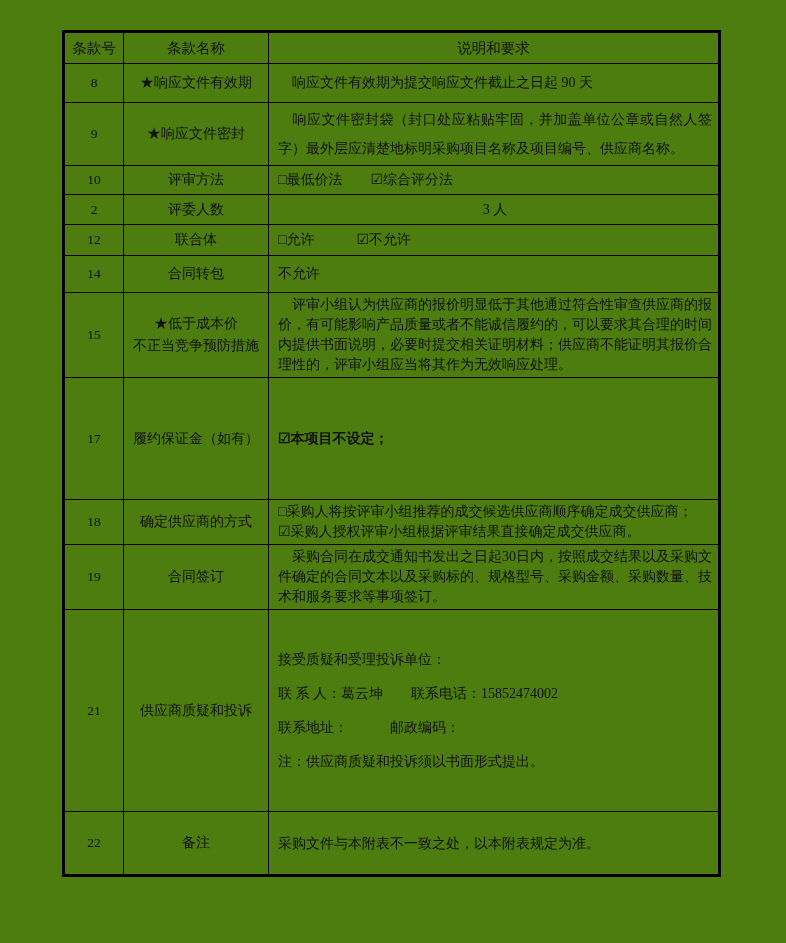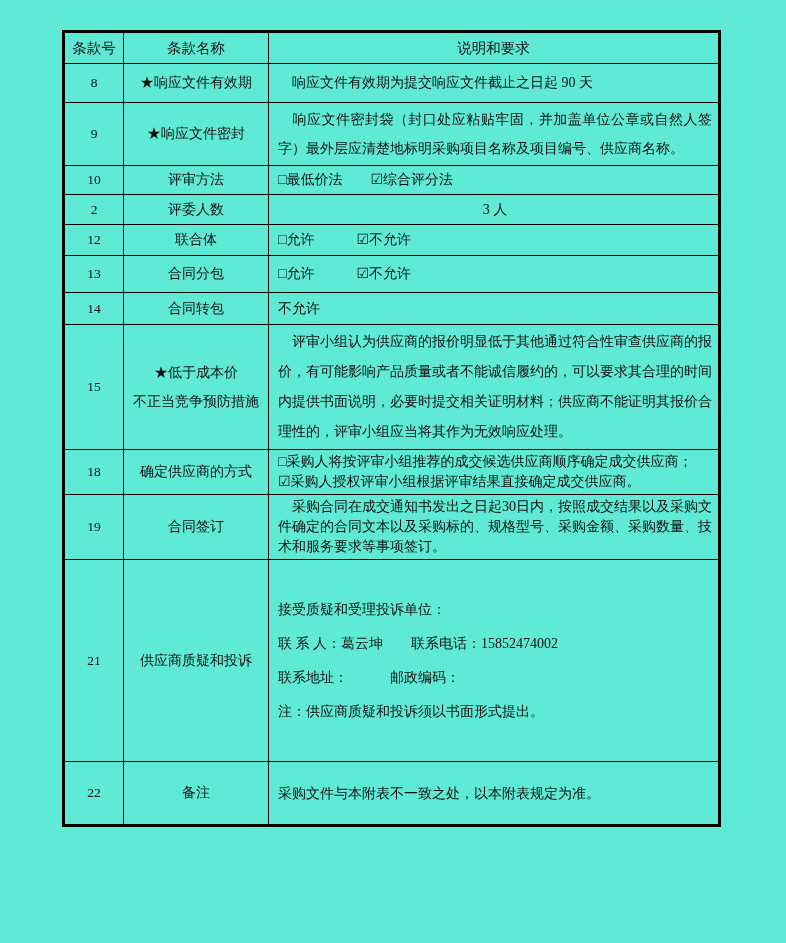--- a/index.html
+++ b/index.html
@@ -4,21 +4,21 @@
 <style>
   html, body {
     margin: 0;
     padding: 0;
     background: #ffffff;
   }
   .page {
     position: relative;
     width: 786px;
     height: 943px;
-    background: #5eead4;
+    background: #4d7c0f;
     font-family: "Liberation Serif", "DejaVu Serif", serif;
     color: #111111;
     overflow: hidden;
   }
   table.clause-table {
     position: absolute;
     left: 62px;
     top: 30px;
     width: 656px;
     table-layout: fixed;
@@ -141,45 +141,45 @@
         <tr>
           <td class="c-no">12</td>
           <td class="c-name">
             <div class="name-line">联合体</div>
           </td>
           <td class="c-content">
             <div class="content-line">□允许　　　☑不允许</div>
           </td>
         </tr>
         <tr>
-          <td class="c-no">13</td>
-          <td class="c-name">
-            <div class="name-line">合同分包</div>
-          </td>
-          <td class="c-content">
-            <div class="content-line">□允许　　　☑不允许</div>
-          </td>
-        </tr>
-        <tr>
           <td class="c-no">14</td>
           <td class="c-name">
             <div class="name-line">合同转包</div>
           </td>
           <td class="c-content">
             <div class="content-line">不允许</div>
           </td>
         </tr>
         <tr>
           <td class="c-no">15</td>
           <td class="c-name">
             <div class="name-line">★低于成本价</div>
             <div class="name-line">不正当竞争预防措施</div>
           </td>
           <td class="c-content">
             <div class="content-line">　评审小组认为供应商的报价明显低于其他通过符合性审查供应商的报价，有可能影响产品质量或者不能诚信履约的，可以要求其合理的时间内提供书面说明，必要时提交相关证明材料；供应商不能证明其报价合理性的，评审小组应当将其作为无效响应处理。</div>
+          </td>
+        </tr>
+        <tr>
+          <td class="c-no">17</td>
+          <td class="c-name">
+            <div class="name-line">履约保证金（如有）</div>
+          </td>
+          <td class="c-content">
+            <div class="content-line bold">☑本项目不设定；</div>
           </td>
         </tr>
         <tr>
           <td class="c-no">18</td>
           <td class="c-name">
             <div class="name-line">确定供应商的方式</div>
           </td>
           <td class="c-content">
             <div class="content-line">□采购人将按评审小组推荐的成交候选供应商顺序确定成交供应商；</div>
             <div class="content-line">☑采购人授权评审小组根据评审结果直接确定成交供应商。</div>

